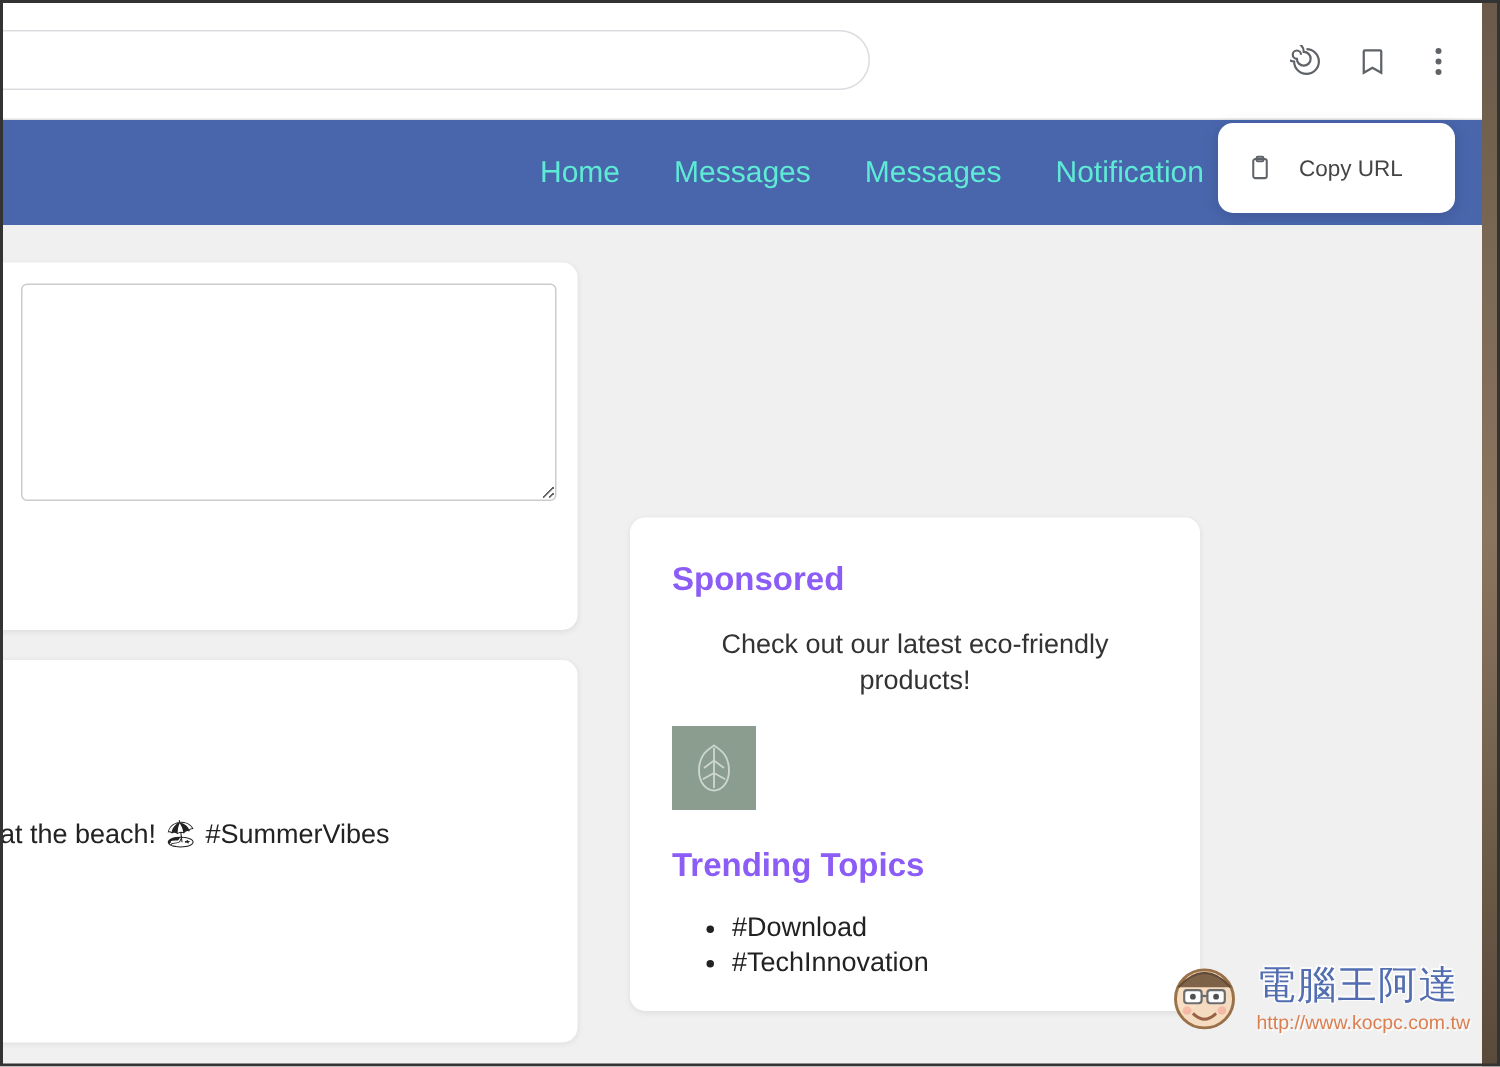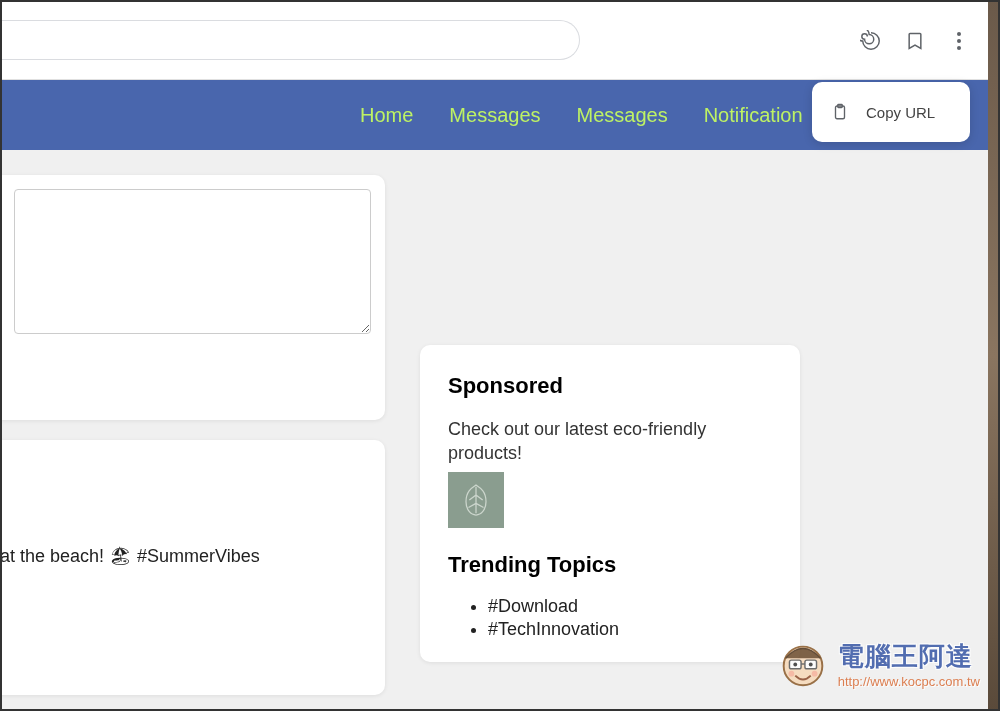--- a/index.html
+++ b/index.html
@@ -86,21 +86,21 @@
   }
   .nav-bar {
     background: #4966ad;
     height: 70px;
     display: flex;
     align-items: center;
     padding-left: 360px;
     gap: 36px;
   }
   .nav-item {
-    color: #bef264;
+    color: #5eead4;
     font-size: 20px;
     cursor: pointer;
     text-align: right;
   }
   .content {
     position: relative;
     padding: 20px 0 0 0;
     background: #f0f0f0;
     height: calc(711px - 150px);
   }
@@ -149,28 +149,29 @@
   .sidebar-card {
     position: absolute;
     top: 195px;
     left: 420px;
     width: 380px;
     padding: 28px 28px 20px 28px;
   }
   .sidebar-card h3 {
     font-size: 22px;
     font-weight: bold;
-    color: #000000;
+    color: #8b5cf6;
     margin-bottom: 18px;
   }
   .sidebar-card p {
     font-size: 18px;
     color: #333;
-    margin-bottom: 6px;
+    margin-bottom: 18px;
     line-height: 1.35;
+    text-align: center;
   }
   .sponsored-img {
     width: 56px;
     height: 56px;
     background: #8a9d8f;
     margin-bottom: 24px;
     display: flex;
     align-items: center;
     justify-content: center;
   }
@@ -196,21 +197,21 @@
     width: 58px;
     height: 58px;
   }
   .watermark-text {
     display: flex;
     flex-direction: column;
     align-items: flex-start;
   }
   .watermark-title {
     font-size: 26px;
-    font-weight: bold;
+    font-weight: normal;
     color: #3757a6;
     text-shadow: 1px 1px 0 #fff, -1px -1px 0 #fff, 1px -1px 0 #fff, -1px 1px 0 #fff;
     letter-spacing: 1px;
   }
   .watermark-url {
     font-size: 13px;
     color: #d96b35;
     text-shadow: 1px 1px 0 #fff;
   }
   .right-edge {

